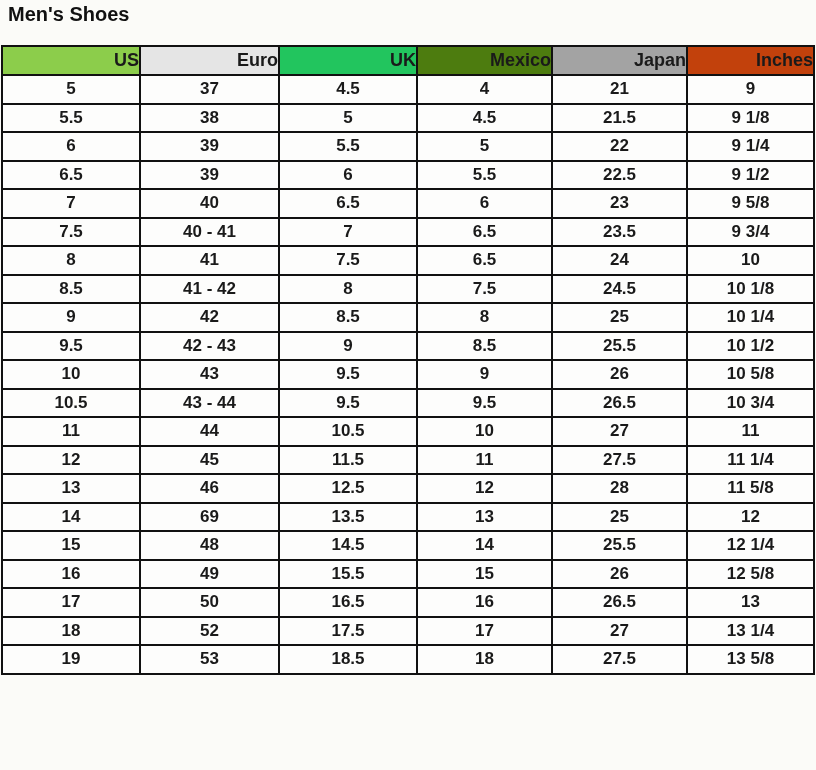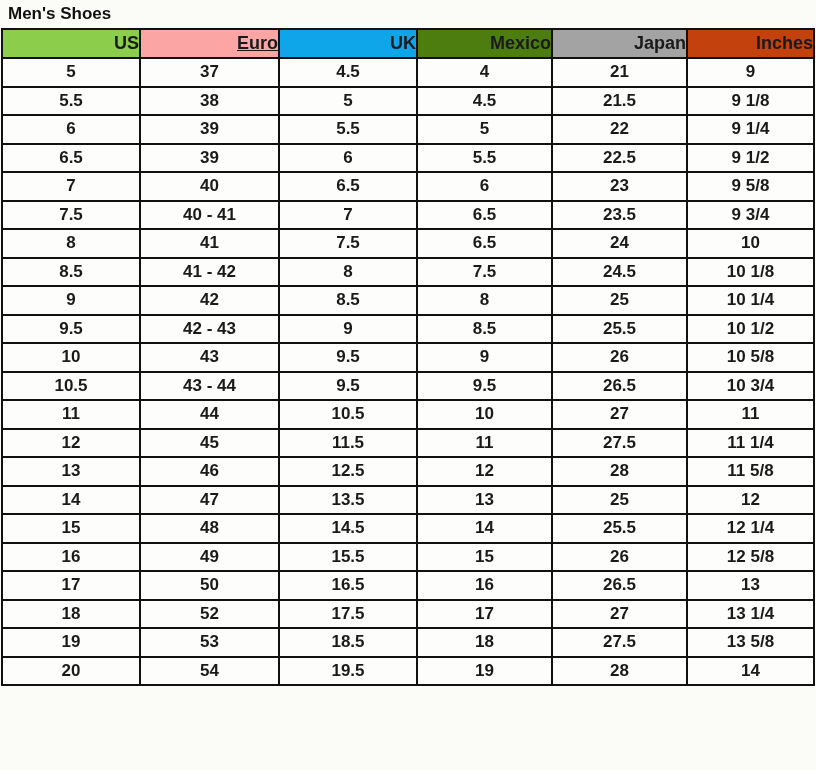--- a/index.html
+++ b/index.html
@@ -12,22 +12,22 @@
     font-family: "Liberation Sans", sans-serif;
     overflow: hidden;
   }
   .page {
     width: 816px;
     height: 770px;
     position: relative;
   }
   .page-title {
     margin: 0;
-    padding: 3px 0 3px 8px;
-    font-size: 17px;
+    padding: 3px 0 20px 8px;
+    font-size: 20px;
     line-height: 22px;
     font-weight: bold;
     color: #111111;
     letter-spacing: 0px;
   }
   table.size-table {
     border-collapse: collapse;
     margin-left: 1px;
     width: 812px;
     table-layout: fixed;
@@ -65,22 +65,22 @@
         <col style="width: 138px;">
         <col style="width: 139px;">
         <col style="width: 138px;">
         <col style="width: 135px;">
         <col style="width: 135px;">
         <col style="width: 127px;">
       </colgroup>
     <thead>
       <tr>
           <th style="background: rgb(140, 205, 75);">US</th>
-          <th style="background: #fca5a5; text-decoration: underline;">Euro</th>
-          <th style="background: #0ea5e9;">UK</th>
+          <th style="background: #e5e5e5;">Euro</th>
+          <th style="background: #22c55e;">UK</th>
           <th style="background: #4d7c0f;">Mexico</th>
           <th style="background: #a3a3a3;">Japan</th>
           <th style="background: #c2410c;">Inches</th>
         </tr>
     </thead>
     <tbody>
         <tr>
           <td>5</td>
           <td>37</td>
           <td>4.5</td>
@@ -195,21 +195,21 @@
         <tr>
           <td>13</td>
           <td>46</td>
           <td>12.5</td>
           <td>12</td>
           <td>28</td>
           <td>11 5/8</td>
         </tr>
         <tr>
           <td>14</td>
-          <td>47</td>
+          <td>69</td>
           <td>13.5</td>
           <td>13</td>
           <td>25</td>
           <td>12</td>
         </tr>
         <tr>
           <td>15</td>
           <td>48</td>
           <td>14.5</td>
           <td>14</td>
@@ -241,23 +241,15 @@
           <td>13 1/4</td>
         </tr>
         <tr>
           <td>19</td>
           <td>53</td>
           <td>18.5</td>
           <td>18</td>
           <td>27.5</td>
           <td>13 5/8</td>
         </tr>
-        <tr>
-          <td>20</td>
-          <td>54</td>
-          <td>19.5</td>
-          <td>19</td>
-          <td>28</td>
-          <td>14</td>
-        </tr>
       </tbody>
   </table>
 </div>
 
 </body></html>

